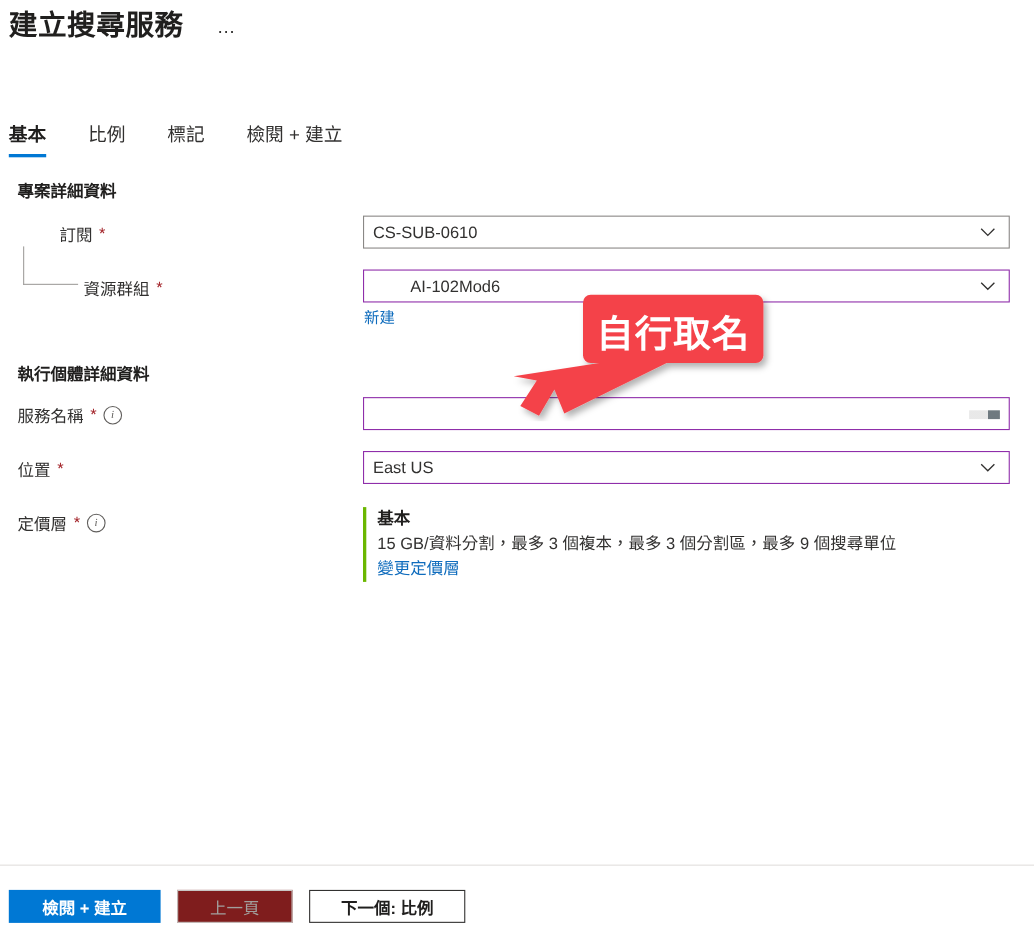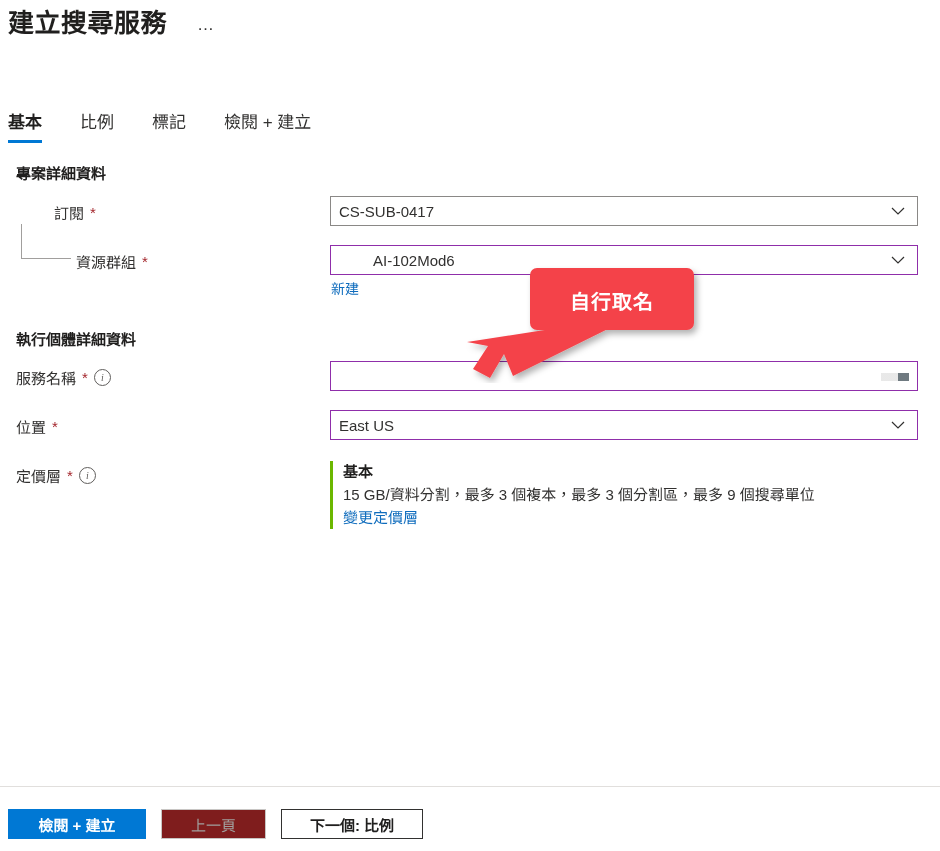--- a/index.html
+++ b/index.html
@@ -220,21 +220,21 @@
   .annotation-text {
     position: absolute;
     left: 77px;
     top: 14px;
     width: 160px;
     height: 56px;
     display: flex;
     align-items: center;
     justify-content: center;
     color: #ffffff;
-    font-size: 20px;
+    font-size: 34px;
     font-weight: 700;
     letter-spacing: 1px;
   }
 
   
   .footer-divider {
     position: absolute;
     left: 0;
     top: 786px;
     width: 940px;
@@ -301,21 +301,21 @@
 
 <div class="form-area">
 
   <div class="section-heading" style="left:16px; top:6px;">專案詳細資料</div>
 
   <div class="field-label" style="left:16px; top:46px;margin-left:38px;">
     <span>訂閱</span>
     <span class="req">*</span>
   </div>
   <div class="control" style="top:40px;">
-    <span class="value">CS-SUB-0417</span>
+    <span class="value">CS-SUB-0610</span>
     <span class="chevron">
       <svg viewBox="0 0 14 14" width="14" height="14">
           <path d="M1 4 L7 10 L13 4" fill="none" stroke="#323130" stroke-width="1.2"></path>
         </svg>
     </span>
   </div>
 
   <div class="tree-connector" style="left:21px; top:68px; width:49px; height:34px;"></div>
 
   <div class="field-label" style="left:76px; top:95px;">

